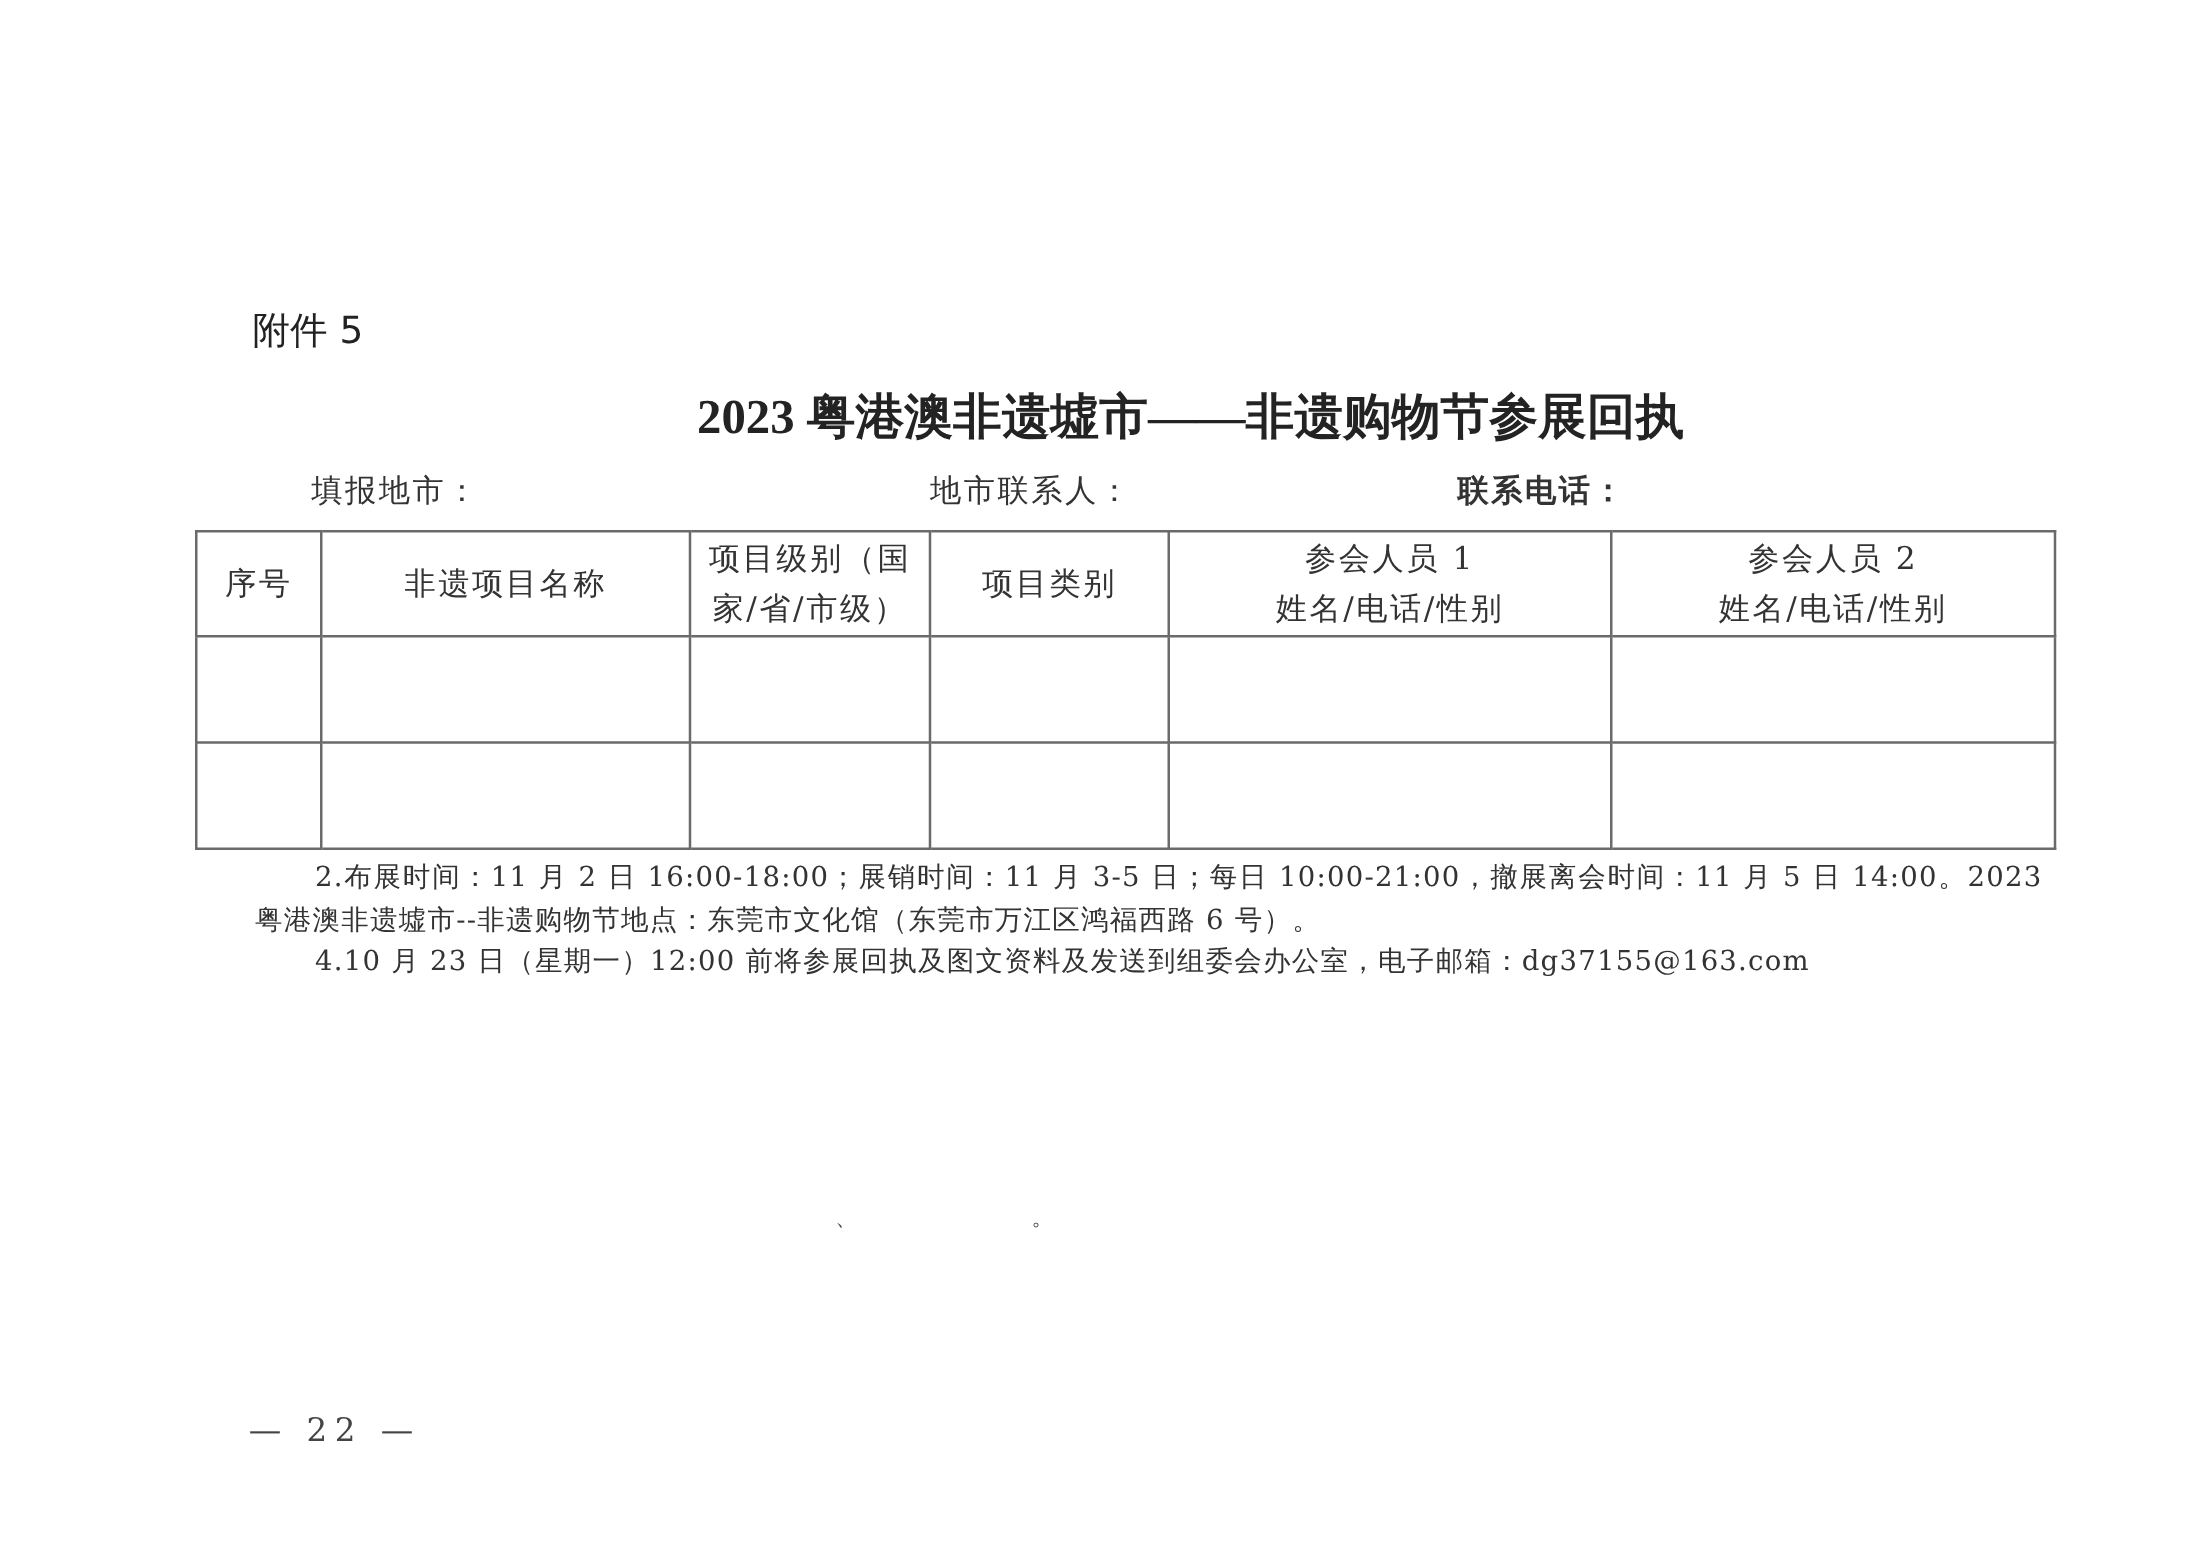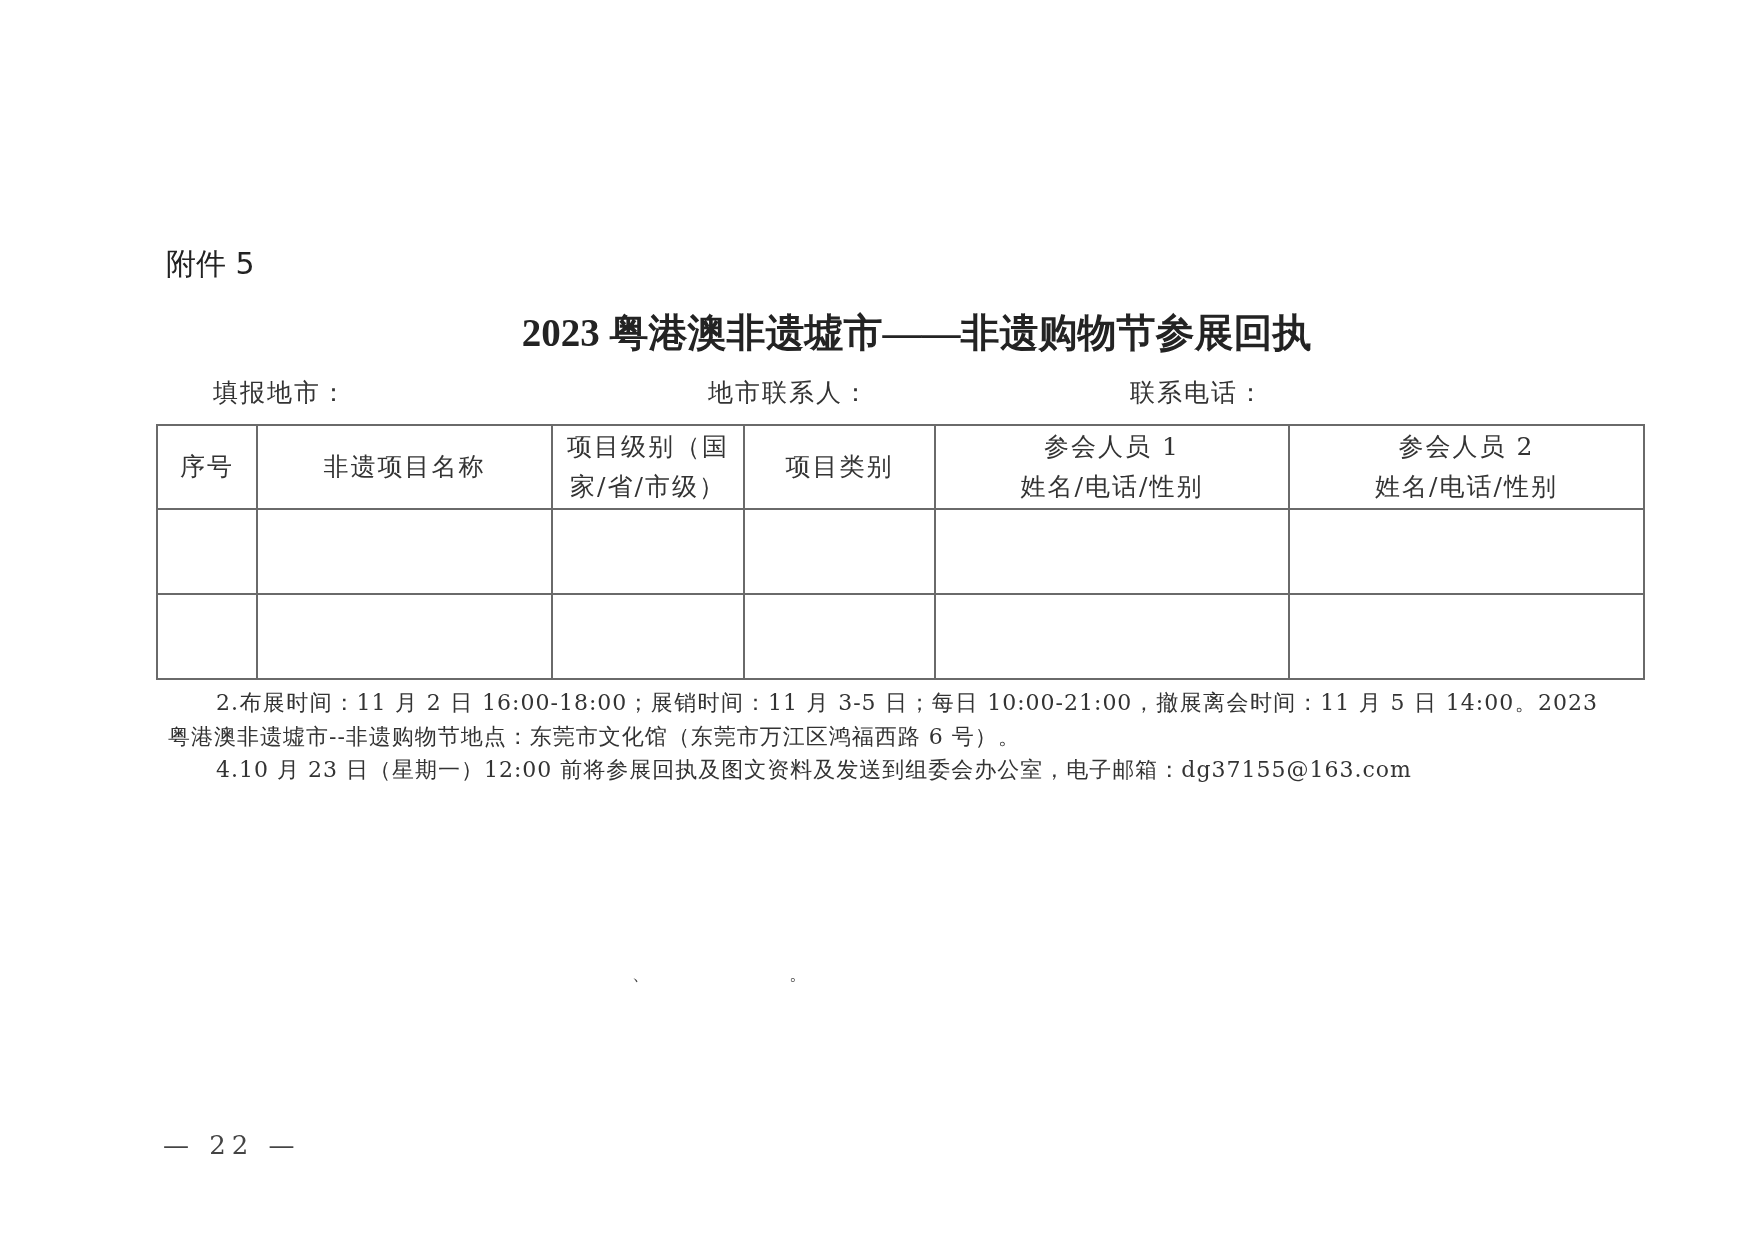--- a/index.html
+++ b/index.html
@@ -8,21 +8,21 @@
     background: #ffffff;
   }
   body {
     width: 1753px;
     height: 1240px;
     position: relative;
     overflow: hidden;
     font-family: "DejaVu Serif", "Liberation Serif", serif;
     color: #2b2b2b;
   }
-  .abs { position: absolute; white-space: nowrap; }
+  .abs { position: absolute; white-space: nowrap; margin-left: 36px; }
 
   .attachment-label {
     left: 166px;
     top: 244px;
     font-family: "DejaVu Sans", "Liberation Sans", sans-serif;
     font-size: 30px;
     color: #222;
   }
 
   .doc-title {
@@ -40,21 +40,21 @@
   }
 
   .meta-field {
     top: 376px;
     font-size: 25px;
     color: #333;
     letter-spacing: 2px;
   }
   .meta-city { left: 213px; }
   .meta-contact { left: 708px; }
-  .meta-phone { left: 1130px; }
+  .meta-phone { left: 1130px; font-weight: bold; }
 
   table.receipt {
     position: absolute;
     left: 156px;
     top: 424px;
     width: 1487px;
     border-collapse: collapse;
     table-layout: fixed;
   }
   table.receipt th, table.receipt td {

